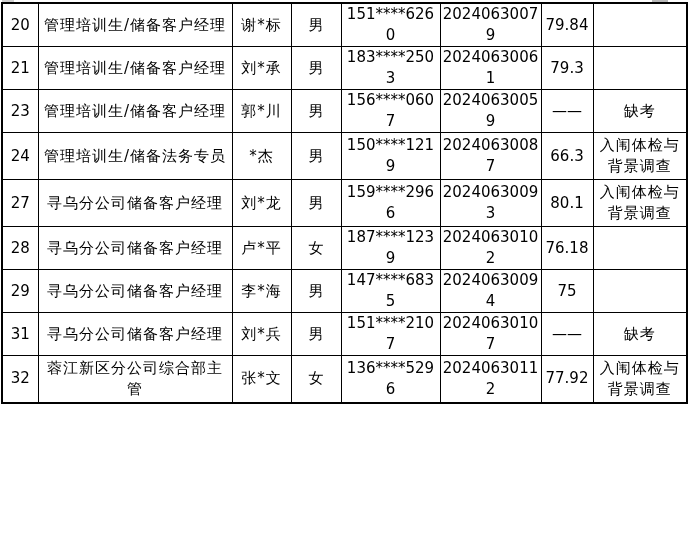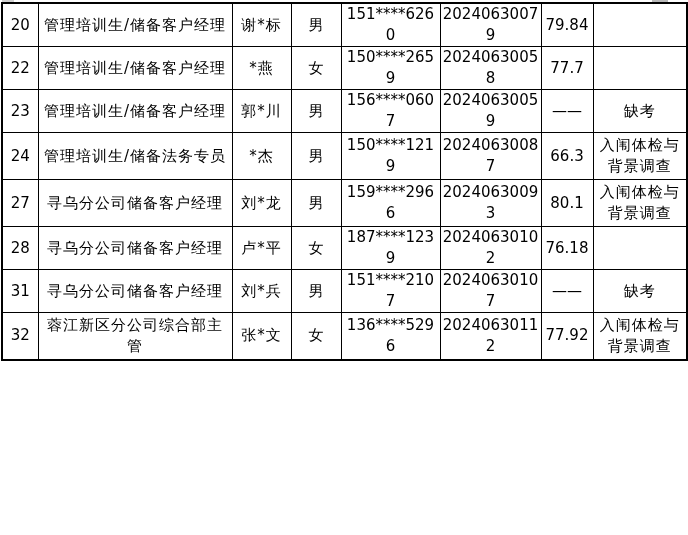--- a/index.html
+++ b/index.html
@@ -94,27 +94,27 @@
           <td class="col-num">20</td>
           <td class="col-position">管理培训生/储备客户经理</td>
           <td class="col-name">谢*标</td>
           <td class="col-gender">男</td>
           <td class="col-phone">151****6260</td>
           <td class="col-exam_id">20240630079</td>
           <td class="col-score">79.84</td>
           <td class="col-remark"></td>
         </tr>
         <tr class="normal">
-          <td class="col-num">22</td>
+          <td class="col-num">21</td>
           <td class="col-position">管理培训生/储备客户经理</td>
-          <td class="col-name">*燕</td>
-          <td class="col-gender">女</td>
-          <td class="col-phone">150****2659</td>
-          <td class="col-exam_id">20240630058</td>
-          <td class="col-score">77.7</td>
+          <td class="col-name">刘*承</td>
+          <td class="col-gender">男</td>
+          <td class="col-phone">183****2503</td>
+          <td class="col-exam_id">20240630061</td>
+          <td class="col-score">79.3</td>
           <td class="col-remark"></td>
         </tr>
         <tr class="normal">
           <td class="col-num">23</td>
           <td class="col-position">管理培训生/储备客户经理</td>
           <td class="col-name">郭*川</td>
           <td class="col-gender">男</td>
           <td class="col-phone">156****0607</td>
           <td class="col-exam_id">20240630059</td>
           <td class="col-score">——</td>
@@ -144,20 +144,30 @@
           <td class="col-num">28</td>
           <td class="col-position">寻乌分公司储备客户经理</td>
           <td class="col-name">卢*平</td>
           <td class="col-gender">女</td>
           <td class="col-phone">187****1239</td>
           <td class="col-exam_id">20240630102</td>
           <td class="col-score">76.18</td>
           <td class="col-remark"></td>
         </tr>
         <tr class="normal">
+          <td class="col-num">29</td>
+          <td class="col-position">寻乌分公司储备客户经理</td>
+          <td class="col-name">李*海</td>
+          <td class="col-gender">男</td>
+          <td class="col-phone">147****6835</td>
+          <td class="col-exam_id">20240630094</td>
+          <td class="col-score">75</td>
+          <td class="col-remark"></td>
+        </tr>
+        <tr class="normal">
           <td class="col-num">31</td>
           <td class="col-position">寻乌分公司储备客户经理</td>
           <td class="col-name">刘*兵</td>
           <td class="col-gender">男</td>
           <td class="col-phone">151****2107</td>
           <td class="col-exam_id">20240630107</td>
           <td class="col-score">——</td>
           <td class="col-remark">缺考</td>
         </tr>
         <tr class="tall">

